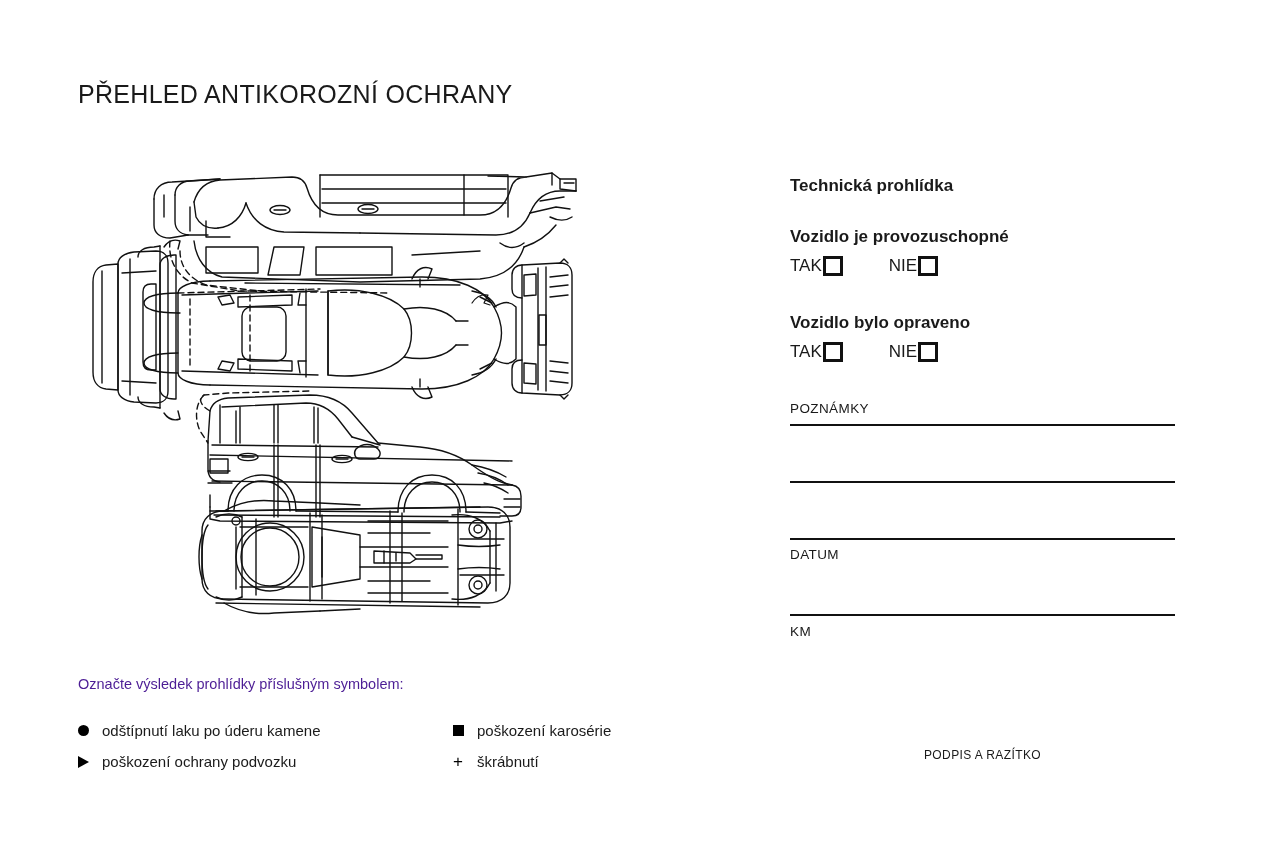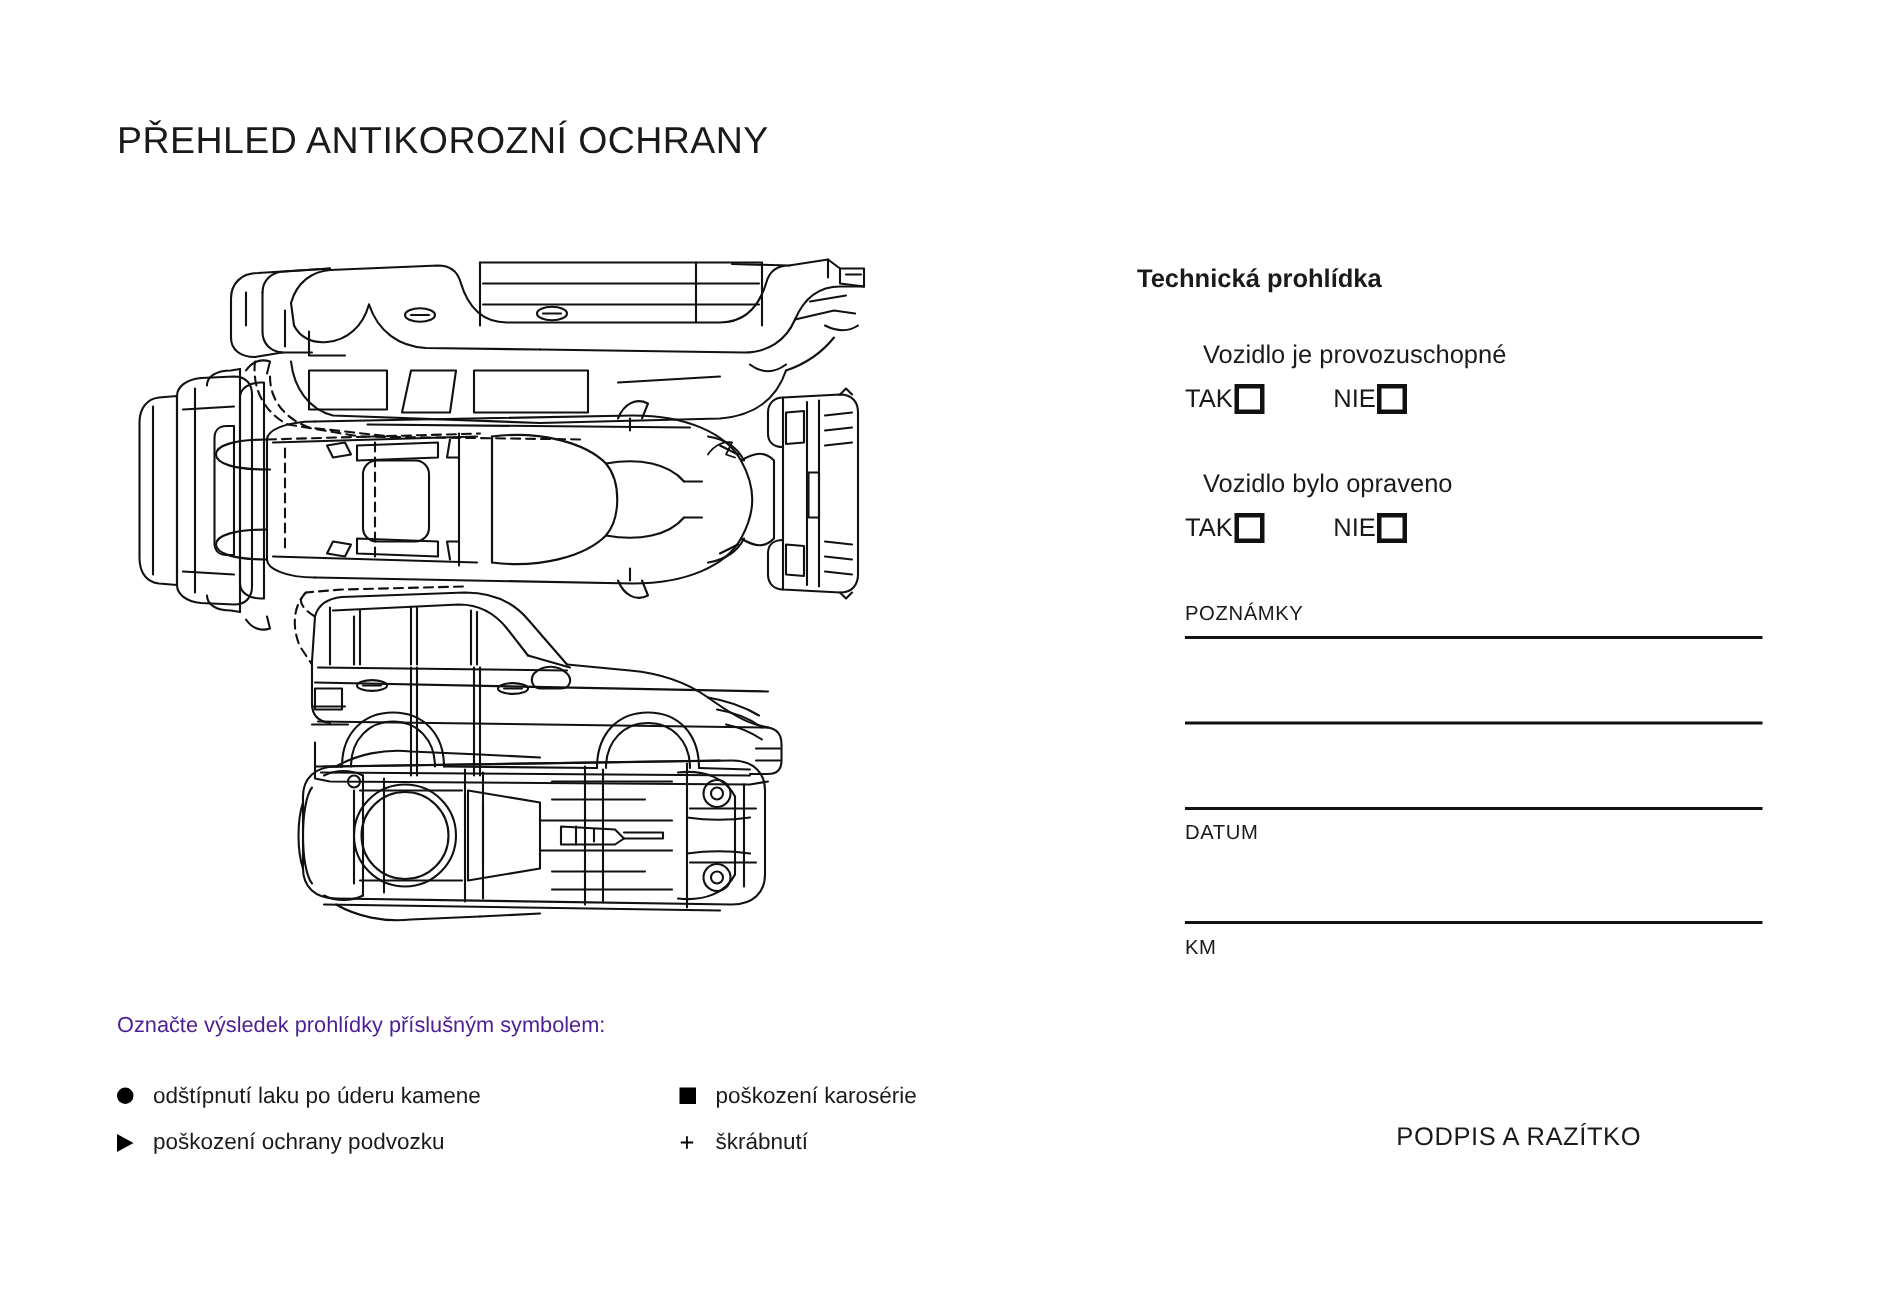--- a/index.html
+++ b/index.html
@@ -69,26 +69,26 @@
     border-left:11px solid #000;
   }
   .sym-filled-square {
     width:11px; height:11px; background:#000; display:inline-block;
   }
   .sym-glyph { font-size:17px; font-weight:400; color:#000; line-height:1; }
   .legend-label {
     font-size:15px; font-weight:400; color:#1a1a1a; white-space:nowrap;
   }
   .panel-title {
-    position:absolute; left:758px; top:176px;
+    position:absolute; left:790px; top:176px;
     font-size:17px; font-weight:700; color:#1a1a1a; white-space:nowrap;text-align:right;
   }
   .q-label {
     position:absolute; left:790px;
-    font-size:17px; font-weight:400; color:#1a1a1a; white-space:nowrap;margin-left:12px;
+    font-size:17px; font-weight:700; color:#1a1a1a; white-space:nowrap;
   }
   .q1-label { top:227px; }
   .q2-label { top:313px; }
   .opt-row { position:absolute; left:790px; display:flex; align-items:center; }
   .q1-opts { top:256px; }
   .q2-opts { top:342px; }
   .opt {
     display:flex; align-items:center; gap:1px;
   }
   .opt + .opt { margin-left:46px; }
@@ -102,22 +102,22 @@
   .field-label {
     position:absolute; left:790px;
     font-size:13.5px; font-weight:400; letter-spacing:0.4px;
     color:#1a1a1a; white-space:nowrap;
   }
   .rule {
     position:absolute; left:790px; width:385px;
     height:1.6px; background:#111;
   }
   .sign-text {
-    position:absolute; left:820px; width:385px;
-    text-align:center; font-size:17px; letter-spacing:0.4px;
+    position:absolute; left:790px; width:385px;
+    text-align:center; font-size:12px; letter-spacing:0.4px;
     color:#1a1a1a;
   }
 </style>
 </head>
 <body>
 
 <div id="page">
 
   <div class="doc-title">PŘEHLED ANTIKOROZNÍ OCHRANY</div>
 

